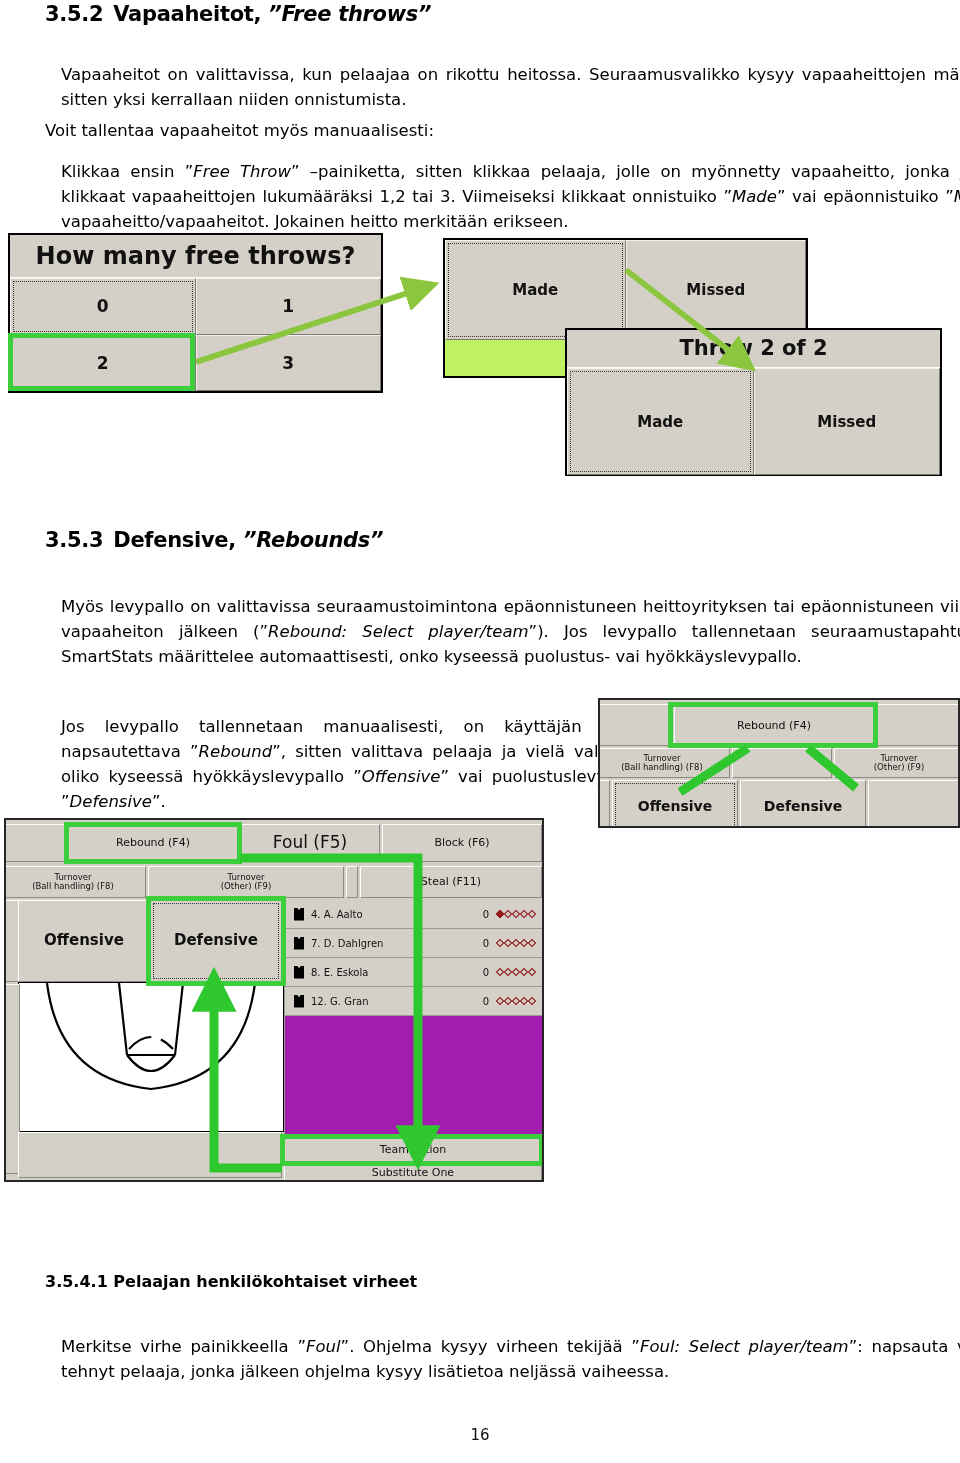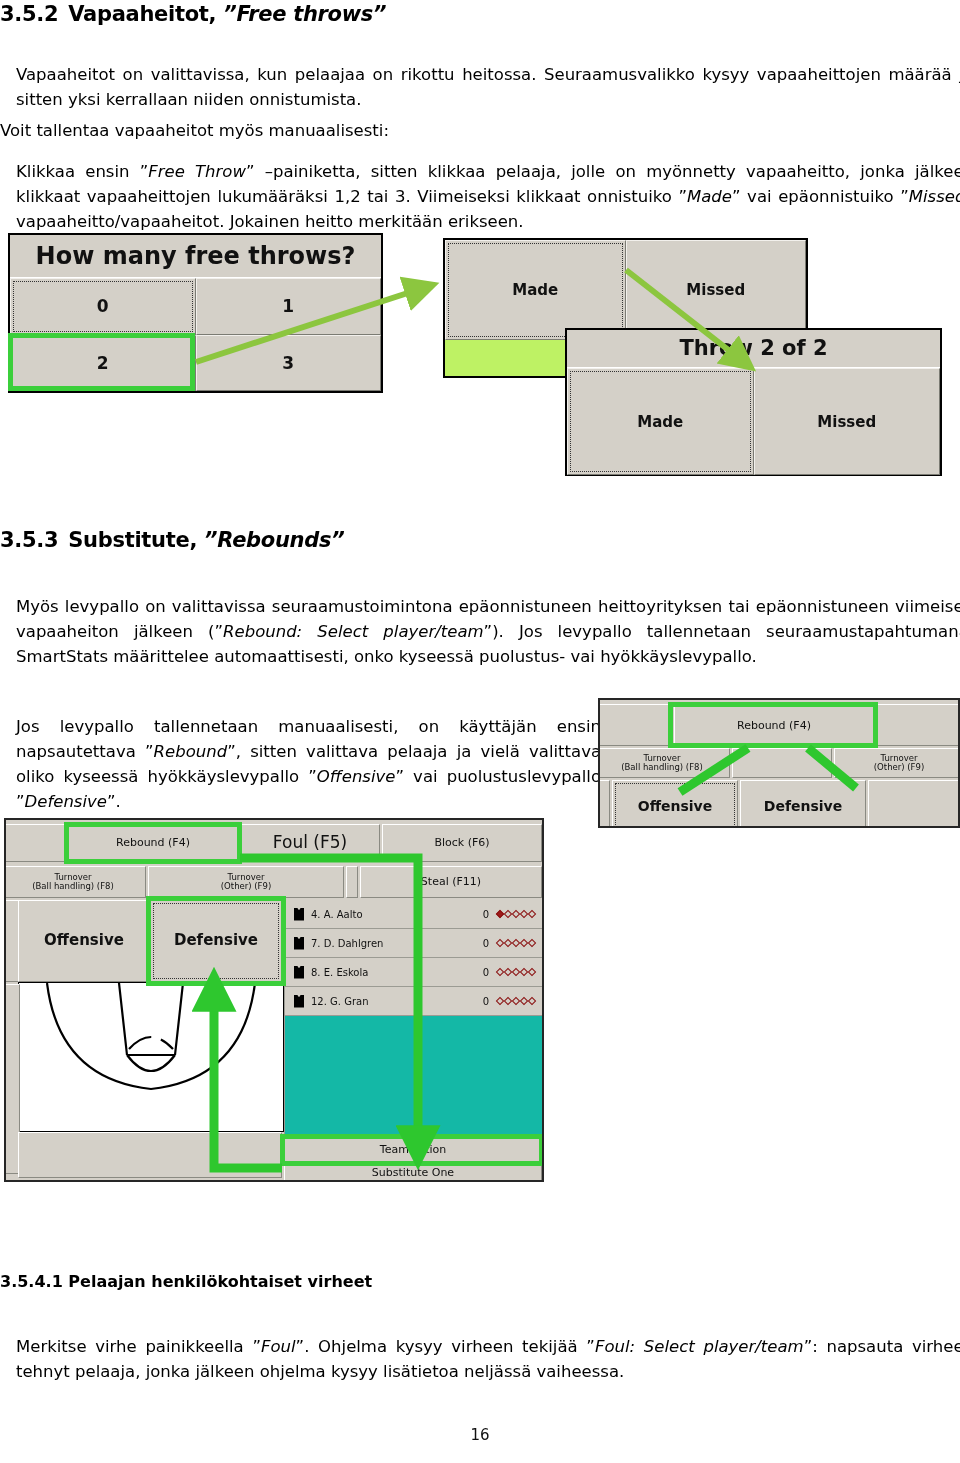--- a/index.html
+++ b/index.html
@@ -23,21 +23,21 @@
   .sec .num{margin-right:10px;}
   .it{font-style:italic;}
   p.body{
     font-size:16.5px;line-height:25px;margin:16px;text-align:justify;
     font-family:"DejaVu Sans", sans-serif;
   }
   p.bodyN{
     font-size:16.5px;line-height:25px;margin:0;text-align:left;
     font-family:"DejaVu Sans", sans-serif;
   }
-  .abs{position:absolute;}
+  .abs{position:absolute;padding-left:45px;}
 
   
   .win{
     position:absolute;
     background:#bef264;
     border:2px solid #000;
     box-sizing:border-box;
     font-family:"DejaVu Sans", sans-serif;
   }
   .win .titlebar{
@@ -152,21 +152,21 @@
         <marker id="ah1" markerWidth="7" markerHeight="7" refX="2.6" refY="3" orient="auto">
           <path d="M0,0 L6,3 L0,6 z" fill="#8cc63f"></path>
         </marker>
       </defs>
       <line x1="196" y1="134" x2="420" y2="61" stroke="#8cc63f" stroke-width="6" marker-end="url(#ah1)"></line>
       <line x1="626" y1="42" x2="740" y2="131" stroke="#8cc63f" stroke-width="6" marker-end="url(#ah1)"></line>
     </svg>
   </div>
 
   <h2 class="sec abs" style="left:0px;top:528px;width:700px;">
-    <span class="num">3.5.3</span><span>Substitute, </span><span class="it">”Rebounds”</span>
+    <span class="num">3.5.3</span><span>Defensive, </span><span class="it">”Rebounds”</span>
   </h2>
 
   <p class="body abs" style="left:0px;top:578px;width:958px;"><span>Myös levypallo on valittavissa seuraamustoimintona epäonnistuneen heittoyrityksen tai epäonnistuneen viimeisen vapaaheiton jälkeen (”</span><span class="it">Rebound: Select player/team</span><span>”). Jos levypallo tallennetaan seuraamustapahtumana, SmartStats määrittelee automaattisesti, onko kyseessä puolustus- vai hyökkäyslevypallo.</span></p>
 
   <p class="body abs" style="left:0px;top:698px;width:585px;"><span>Jos levypallo tallennetaan manuaalisesti, on käyttäjän ensin napsautettava ”</span><span class="it">Rebound</span><span>”, sitten valittava pelaaja ja vielä valittava oliko kyseessä hyökkäyslevypallo ”</span><span class="it">Offensive</span><span>” vai puolustuslevypallo ”</span><span class="it">Defensive</span><span>”.</span></p>
 
   <div class="abs" style="left:598px;top:698px;width:362px;height:130px;overflow:hidden;
               background:#d4d0c8;border:2px solid #262626;box-sizing:border-box;">
 
     <div class="tb-btn" style="position:absolute;left:-6px;top:4px;width:78px;height:42px;"></div>
@@ -225,21 +225,21 @@
         <path d="M28 0 Q40 96 132 106 Q224 96 236 0" fill="none" stroke="#000" stroke-width="2.2"></path>
         <path d="M100 0 L108 72 M164 0 L156 72" fill="none" stroke="#000" stroke-width="2.2"></path>
         <path d="M108 72 L156 72" stroke="#000" stroke-width="2.2"></path>
         <path d="M108 72 Q132 104 156 72" fill="none" stroke="#000" stroke-width="2.2"></path>
         <path d="M110 66 Q132 42 154 66" fill="none" stroke="#000" stroke-width="2.2" stroke-dasharray="26 10"></path>
       </svg>
     </div>
     <div class="tb-btn" style="position:absolute;left:-2px;top:164px;width:16px;height:190px;"></div>
     <div class="tb-btn" style="position:absolute;left:12px;top:312px;width:264px;height:46px;"></div>
 
-    <div style="position:absolute;left:278px;top:80px;width:258px;height:234px;background:#14b8a6;
+    <div style="position:absolute;left:278px;top:80px;width:258px;height:234px;background:#a21caf;
                 border-left:1px solid #9b9b93;">
       <div class="plr-row">
         <span class="jersey"></span>
         <span class="plr-name">4. A. Aalto</span>
         <span class="plr-num">0</span>
         <span class="dots">
           <i class="dot on"></i>
             <i class="dot"></i>
             <i class="dot"></i>
             <i class="dot"></i>

